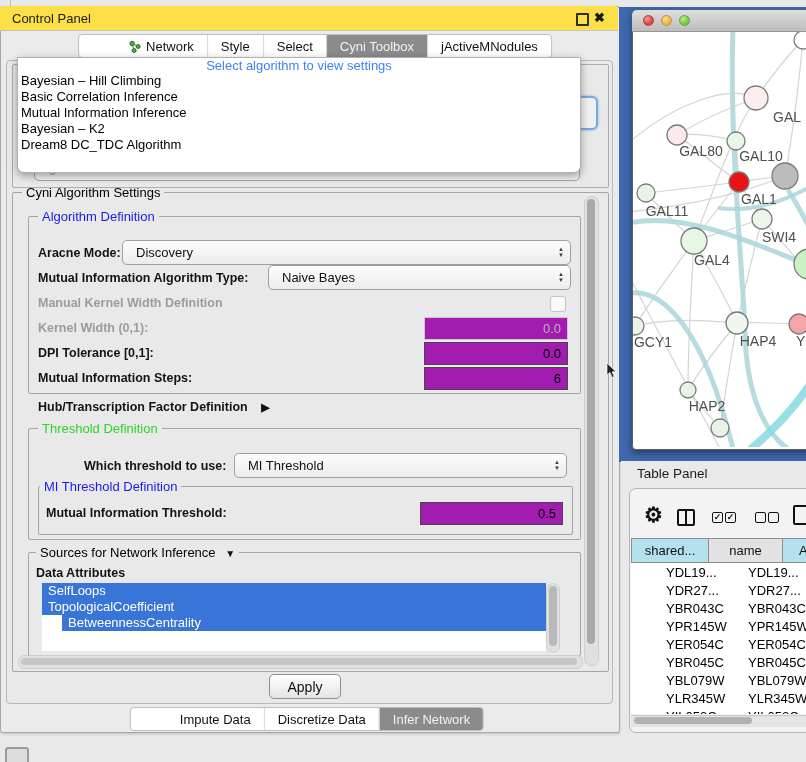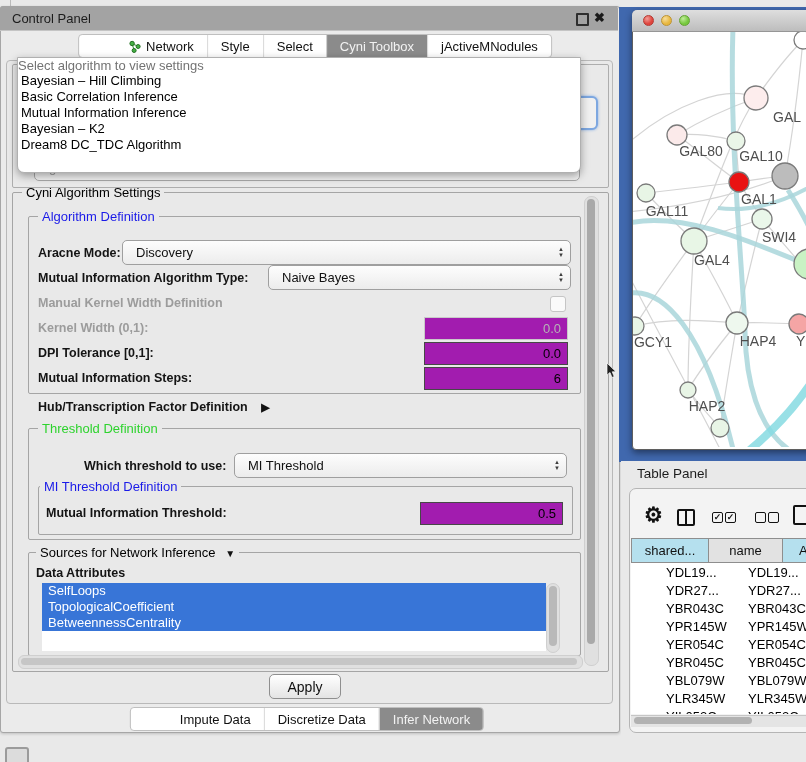--- a/index.html
+++ b/index.html
@@ -8,21 +8,21 @@
     background:#e9e9e9;
     font-family:"Liberation Sans", sans-serif;
     -webkit-font-smoothing:antialiased;
   }
   .abs{position:absolute;}
 
   
   #control-window{left:0;top:6px;width:618px;height:725px;background:#ebebeb;
     border:1px solid #a6a6a6;border-radius:3px;box-shadow:0 1px 3px rgba(0,0,0,.18);}
   #cp-titlebar{left:0;top:6px;width:618px;height:24px;display:flex;align-items:center;
-    background:#a3a3a3;border-bottom:1px solid #c4c4c4;border-radius:3px 3px 0 0;}
+    background:#fde047;border-bottom:1px solid #c4c4c4;border-radius:3px 3px 0 0;}
   #cp-title{font-size:13px;color:#1c1c1c;padding-left:12px;}
   #cp-float{left:576px;top:13px;width:9px;height:9px;border:2px solid #2e2e2e;border-radius:1px;}
   #cp-close{left:594px;top:10px;font-size:13px;font-weight:bold;color:#1a1a1a;}
 
   
   .tabgroup{display:flex;background:#ffffff;border:1px solid #bfbfbf;border-radius:4px;
     height:22px;align-items:stretch;font-size:13px;overflow:hidden;white-space:nowrap;padding-left:36px;}
   .tab{padding:0 13px;display:flex;align-items:center;gap:5px;color:#111;border-left:1px solid #d8d8d8;}
   .tab:first-child{border-left:none;}
   .tab.selected{background:#8b8b8b;color:#f2f2f2;}
@@ -36,21 +36,21 @@
     border-radius:2px;z-index:1;}
   #combo-fragment{left:556px;top:96px;width:38px;height:30px;border:2px solid #7da7e0;
     border-radius:6px;background:#f0f0f0;box-shadow:0 0 3px #86aee4;z-index:2;}
   #bg-combo{left:34px;top:153px;width:546px;height:28px;border:1px solid #a8a8a8;border-radius:5px;
     background:#f2f2f2;z-index:2;font-size:13px;color:#9a9a9a;line-height:28px;padding-left:14px;box-sizing:border-box;}
 
   
   #algo-dropdown{left:17px;top:57px;width:562px;height:114px;background:#ffffff;
     border:1px solid #b0b0b0;border-radius:0 0 7px 7px;box-shadow:0 3px 9px rgba(0,0,0,.35);
     z-index:10;overflow:hidden;}
-  .dd-placeholder{height:15px;line-height:15px;color:#737373;font-size:13px;}
+  .dd-placeholder{height:15px;line-height:15px;text-align:center;color:#3b82f6;font-size:13px;}
   .dd-item{height:16px;line-height:16px;padding-left:3px;font-size:13px;color:#000;}
   .dd-item.bold{font-weight:bold;}
 
   
   .groupbox{border:1px solid #a5a5a5;border-radius:2px;}
   .gtitle{position:absolute;font-size:13px;background:#e9e9e9;padding:0 4px;white-space:nowrap;}
   .gtitle.blue{color:#1a1ae8;}
   .gtitle.green{color:#2ed32e;}
   .flabel{position:absolute;font-size:12.5px;font-weight:bold;color:#141414;white-space:nowrap;}
   .flabel.disabled{color:#9c9c9c;}
@@ -241,21 +241,21 @@
 <div class="abs groupbox" style="left:28px;top:552px;width:551px;height:102px;"></div>
 <span class="gtitle" style="left:36px;top:545px;">
   <span>Sources for Network Inference</span>
   <span class="tri-down">▼</span>
 </span>
 <span class="flabel" style="left:36px;top:566px;">Data Attributes</span>
 
 <div class="abs" id="attr-list">
     <div class="attr-item" style="background: rgb(56, 117, 215);">SelfLoops</div>
     <div class="attr-item" style="background: rgb(56, 117, 215);">TopologicalCoefficient</div>
-    <div class="attr-item" style="background: rgb(56, 117, 215);">BetweennessCentrality</div>
+    <div class="attr-item" style="background: rgb(56, 117, 215); margin-left: 20px;">BetweennessCentrality</div>
     <div class="attr-item" style="background: rgb(56, 117, 215); margin-top: 40px;">gal4RGexp</div>
   </div>
 <div class="vtrack" id="attr-vscroll">
   <div class="vthumb" id="attr-vthumb"></div>
 </div>
 
 <div class="htrack" style="left:18px;top:655px;width:563px;height:12px;">
   <div class="hthumb" style="left:2px;top:2px;width:556px;height:7px;"></div>
 </div>
 

